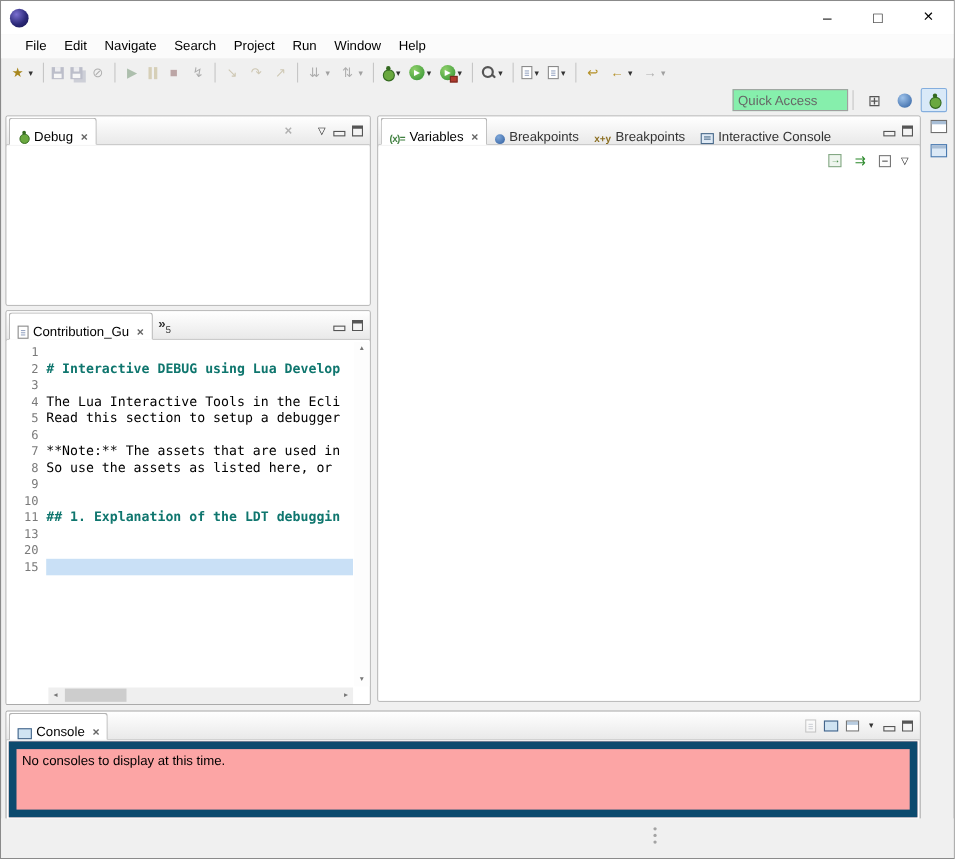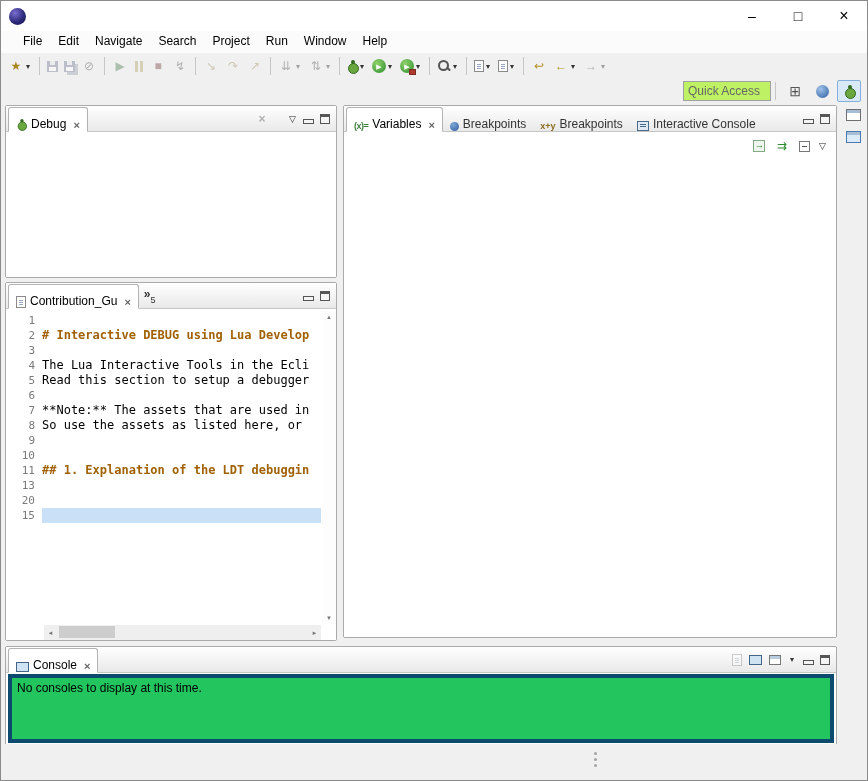--- a/index.html
+++ b/index.html
@@ -63,21 +63,21 @@
   .collapse-ic::after{content:"";position:absolute;left:2px;top:4px;width:5px;height:1px;background:#555}
   .bp-dot{width:9px;height:9px;border-radius:50%;background:radial-gradient(circle at 35% 30%,#7da7d9,#2f5d9e);display:inline-block}
   .expr-ic{display:inline-block;font-size:9px;color:#8a6d1f;font-weight:bold}
   .expr-ic::after{content:"x+y"}
   .console-ic{width:12px;height:10px;border:1px solid #4a6a8a;background:#dfeaf5;position:relative;display:inline-block}
   .console-ic::after{content:"";position:absolute;left:2px;top:2px;width:6px;height:1px;background:#4a6a8a;box-shadow:0 2px 0 #4a6a8a}
   .varglyph{font-size:9px;color:#3f7f3f;font-weight:bold;letter-spacing:-.5px}
 
   
   .qa-wrap{margin-left:auto;display:flex;align-items:center}
-  .qa-input{width:88px;height:20px;border:1px solid #a0a0a0;background:#bef264;font-family:"Liberation Sans",sans-serif;font-size:12px;color:#444;padding:1px 4px}
+  .qa-input{width:105px;height:20px;border:1px solid #a0a0a0;background:#86efac;font-family:"Liberation Sans",sans-serif;font-size:12px;color:#444;padding:1px 4px}
   .qa-input::placeholder{color:#666;opacity:1}
   .pbtn{width:24px;height:22px;display:flex;align-items:center;justify-content:center;margin-left:3px;border:1px solid transparent}
   .pbtn.active{background:#d9e9f8;border:1px solid #84aede;border-radius:2px}
 
   
   .panel{position:absolute;background:#fff;border:1px solid #aaa;border-radius:2px}
   .tabbar{height:26px;background:linear-gradient(#ffffff,#e9e9e9);border-bottom:1px solid #c6c6c6;display:flex;align-items:flex-end;padding-left:2px}
   .tab{height:25px;display:flex;align-items:flex-end;gap:4px;padding:0 7px;color:#333;position:relative}
   .tab.active{background:#fff;border:1px solid #b3b3b3;border-bottom-color:#fff;border-radius:3px 3px 0 0;margin-bottom:-1px;color:#000}
   .tabclose{font-weight:bold;font-size:11px;color:#666;margin-left:3px}
@@ -91,37 +91,37 @@
 
   
   .ovf{display:flex;align-items:flex-start;padding:3px 5px;color:#333}
   .ovf .chev{font-size:12px;font-weight:bold;line-height:10px}
   .ovf .cnt{font-size:9px;margin-top:6px}
   .editor-body{position:absolute;top:27px;left:0;right:0;bottom:0;overflow:hidden;background:#fff}
   .elines{position:absolute;top:3px;left:0;right:15px;bottom:16px;overflow:hidden}
   .eline{display:flex;height:15px;line-height:15px;font-family:"DejaVu Sans Mono",monospace;font-size:12px;white-space:pre}
   .ln{width:36px;flex:none;text-align:right;padding-right:7px;color:#7a7a7a;font-size:11px}
   .lt{flex:1;overflow:hidden}
-  .md-h{color:#a16207;font-weight:bold}
+  .md-h{color:#0f766e;font-weight:bold}
   .em{}
   .cur{background:#c9e0f6}
   .vscroll{position:absolute;top:1px;right:0;width:14px;bottom:16px;background:#fdfdfd}
   .sarrow{position:absolute;left:0;right:0;text-align:center;font-size:6px;color:#777;height:12px;line-height:12px}
   .vscroll .up{top:0}.vscroll .down{bottom:0}
   .hscroll{position:absolute;left:38px;right:15px;bottom:0;height:15px;background:#efefef;display:flex;align-items:center}
   .hscroll .ar{width:13px;text-align:center;font-size:6px;color:#777;flex:none}
   .hscroll .track{flex:1;height:100%;position:relative}
   .hthumb{position:absolute;left:2px;top:1px;width:56px;height:12px;background:#cdcdcd}
 
   
   .vars-toolbar{position:absolute;top:27px;left:0;right:0;height:26px;display:flex;align-items:center;justify-content:flex-end;gap:9px;padding-right:10px;background:#fff}
   .vars-content{position:absolute;top:53px;left:0;right:0;bottom:0;background:#fff}
 
   
-  .console-body{position:absolute;top:27px;left:2px;right:2px;bottom:2px;background:#22c55e;border:4px solid #0c4a6e}
+  .console-body{position:absolute;top:27px;left:2px;right:2px;bottom:2px;background:#fca5a5;border:7px solid #0c4a6e}
   .console-msg{padding:3px 5px}
 
   
   .right-trim{position:absolute;right:3px;top:108px;width:22px;height:64px;display:flex;flex-direction:column;align-items:center;gap:10px}
   .trimwin{width:15px;height:12px;border:1px solid #6f6f6f;background:#fff;position:relative}
   .trimwin::before{content:"";position:absolute;left:0;top:0;right:0;height:3px;background:#a8bed6}
   .trimwin.blue{background:#dce9f6;border-color:#4a7ab0}
   .statusbar{position:absolute;left:0;right:0;bottom:0;height:36px;background:#f0f0f0}
   .grip{position:absolute;left:592px;top:8px;width:5px;height:20px}
   .grip::before{content:"";position:absolute;left:1px;top:0;width:3px;height:3px;border-radius:50%;background:#a3a3a3;box-shadow:0 6px 0 #a3a3a3,0 12px 0 #a3a3a3}

